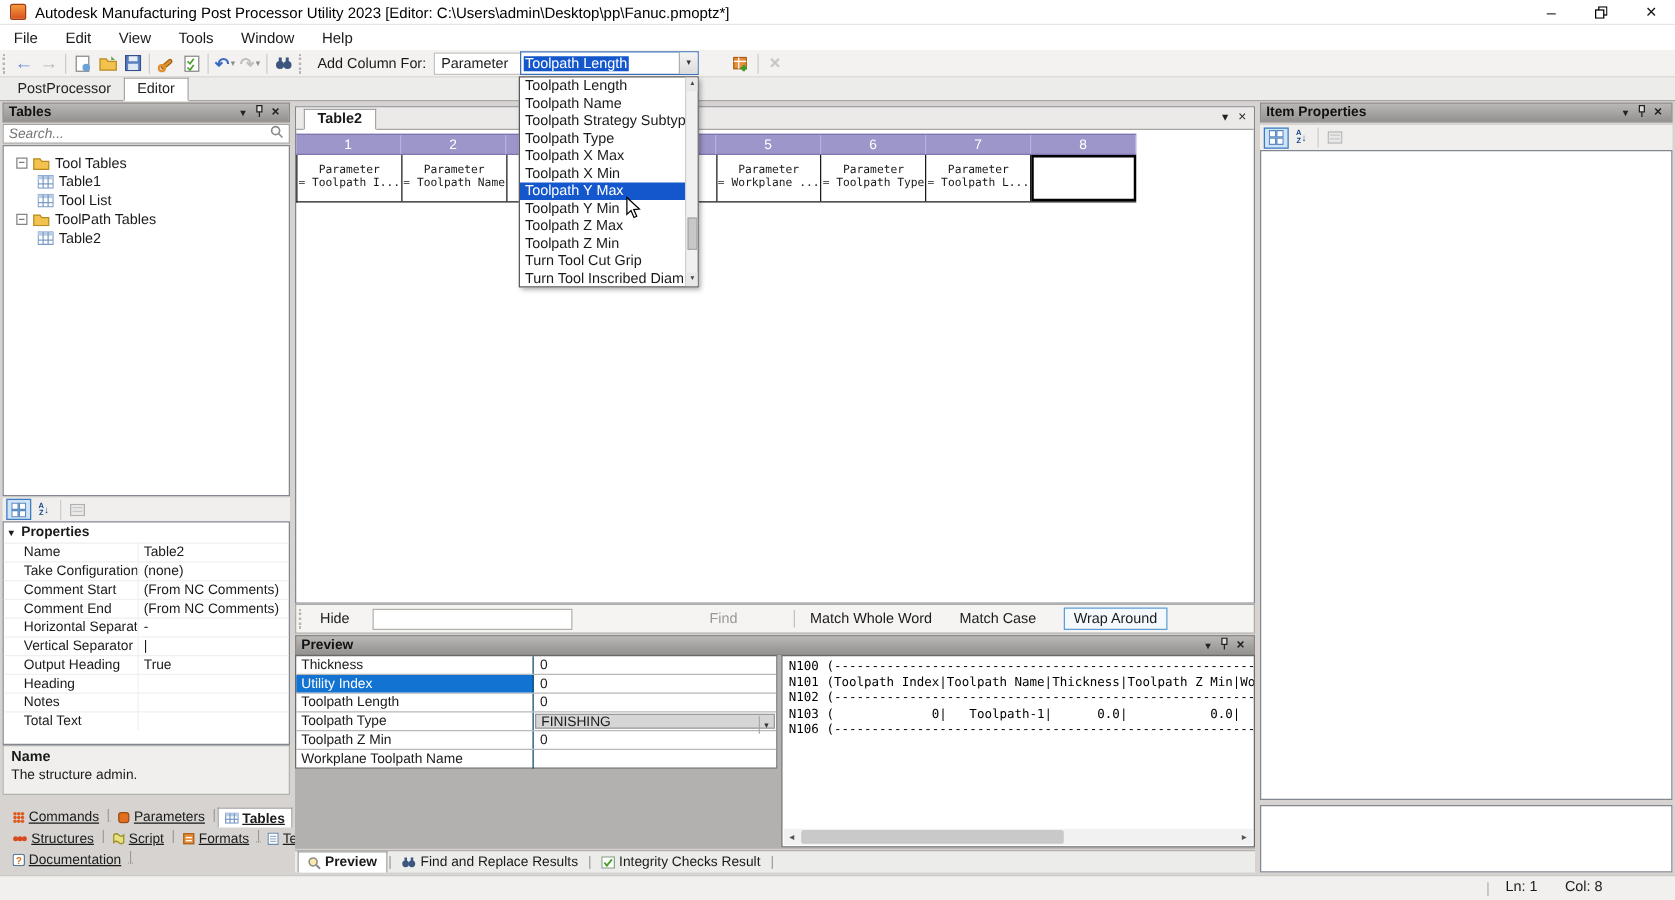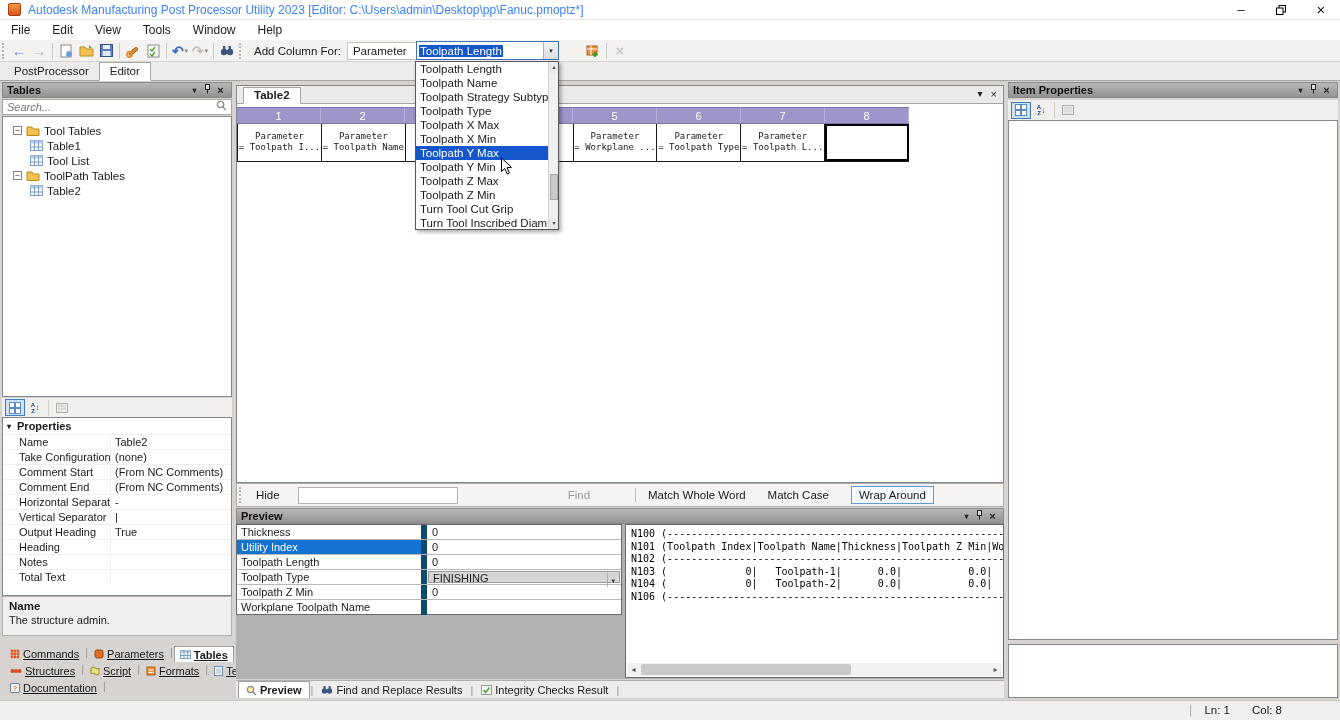--- a/index.html
+++ b/index.html
@@ -3,21 +3,21 @@
 <meta charset="utf-8">
 <style>
   * { margin:0; padding:0; box-sizing:border-box; }
   html,body { width:1340px; height:720px; overflow:hidden; }
   body { position:relative; background:#d6d3d0; font-family:"Liberation Sans", sans-serif; font-size:12px; color:#1a1a1a; }
   .abs { position:absolute; }
 
   
   .titlebar { left:0; top:0; width:1340px; height:20px; background:#ffffff; border-bottom:1px solid #e6e6e6; }
   .app-icon { position:absolute; left:8px; top:3px; width:13px; height:13px; background:linear-gradient(#f59a3c,#d9531e); border:1px solid #a33c12; border-radius:2px; }
-  .title-text { position:absolute; left:28px; top:3px; font-size:12px; color:#3b82f6; white-space:nowrap; }
+  .title-text { position:absolute; left:28px; top:3px; font-size:12px; color:#000000; white-space:nowrap; }
   .win-btn { position:absolute; top:0; width:38px; height:20px; text-align:center; line-height:20px; font-size:13px; color:#111; }
   .menubar { left:0; top:20px; width:1340px; height:20px; background:#ffffff; display:flex; align-items:center; }
   .menu-item { padding:0 11px; height:20px; line-height:20px; font-size:12px; }
   .toolbar { left:0; top:40px; width:1340px; height:22px; background:#f3f2f0; border-bottom:1px solid #d8d5d1; display:flex; align-items:center; }
   .grip { width:5px; height:16px; margin:0 2px; border-left:2px dotted #b9b6b2; }
   .tbtn { width:20px; height:19px; display:inline-flex; align-items:center; justify-content:center; font-size:13px; }
   .tsep { width:1px; height:16px; background:#cfccc8; margin:0 3px; }
   .arrow-back { color:#6b8fd4; font-weight:bold; font-size:15px; }
   .arrow-fwd { color:#b9b7b4; font-weight:bold; font-size:15px; }
   .undo { color:#3a6bc4; font-size:14px; font-weight:bold; }
@@ -89,21 +89,21 @@
   .find-input { width:160px; height:17px; border:1px solid #b3b0ac; background:#fff; margin-left:8px; outline:none; font-size:11px; padding:0 3px; }
   .find-lbl { color:#9a9895; margin-left:110px; }
   .fb-sep { width:1px; height:14px; background:#c3c0bc; margin:0 12px 0 45px; }
   .fb-opt { margin-right:22px; }
   .fb-opt.boxed { border:1px solid #5e9ed6; background:#f4f9fe; padding:2px 7px; margin-right:0; }
 
   
   .preview-panel { left:236px; top:508px; width:768px; height:171px; background:#b3b1af; }
   .pv-table { position:absolute; left:0; top:16px; width:386px; height:91px; background:#fff; border:1px solid #6a6a6a; font-size:11px; }
   .pv-row { height:15px; display:flex; border-bottom:1px solid #b8b8b8; }
-  .pv-label { width:190px; padding-left:4px; line-height:14px; border-right:6px solid #0c4a6e; overflow:hidden; white-space:nowrap; }
+  .pv-label { width:190px; padding-left:4px; line-height:14px; border-right:1px solid #0c4a6e; overflow:hidden; white-space:nowrap; }
   .pv-label.hl { background:#1273d3; color:#fff; }
   .pv-value { flex:1; padding-left:5px; line-height:14px; position:relative; }
   .pv-dd { position:absolute; inset:1px; background:#d6d6d6; border:1px solid #9a9a9a; line-height:11px; padding:1px 0 0 4px; }
   .pv-dd .ch { position:absolute; right:2px; top:1px; font-size:7px; color:#333; border-left:1px solid #aaa; padding:2px 2px 1px 3px; }
   .nc-box { position:absolute; left:389px; top:16px; width:379px; height:154px; background:#fff; border:1px solid #6a6a6a; overflow:hidden; }
   .nc-text { padding:3px 0 0 5px; font-family:"DejaVu Sans Mono", monospace; font-size:10px; line-height:12.5px; color:#000; }
   .nc-line { white-space:pre; }
   .nc-scroll { position:absolute; left:1px; right:1px; bottom:1px; height:13px; background:#f1f1f1; }
   .nc-arrow { position:absolute; top:0; width:13px; height:13px; font-size:8px; line-height:13px; text-align:center; color:#555; }
   .nc-thumb { position:absolute; left:14px; top:1px; width:210px; height:11px; background:#c9c9c9; border-radius:2px; }
@@ -559,21 +559,20 @@
         <div class="pv-label">Workplane Toolpath Name</div>
         <div class="pv-value"></div>
       </div>
   </div>
   <div class="nc-box">
     <div class="nc-text">
       <div class="nc-line">N100 (----------------------------------------------------------</div>
       <div class="nc-line">N101 (Toolpath Index|Toolpath Name|Thickness|Toolpath Z Min|Work</div>
       <div class="nc-line">N102 (----------------------------------------------------------</div>
       <div class="nc-line">N103 (             0|   Toolpath-1|      0.0|           0.0|</div>
-      <div class="nc-line">N104 (             0|   Toolpath-2|      0.0|           0.0|</div>
       <div class="nc-line">N106 (----------------------------------------------------------</div>
     </div>
     <div class="nc-scroll">
       <span class="nc-arrow" style="left:0;">◂</span>
       <div class="nc-thumb"></div>
       <span class="nc-arrow" style="right:0;">▸</span>
     </div>
   </div>
 </div>
 

